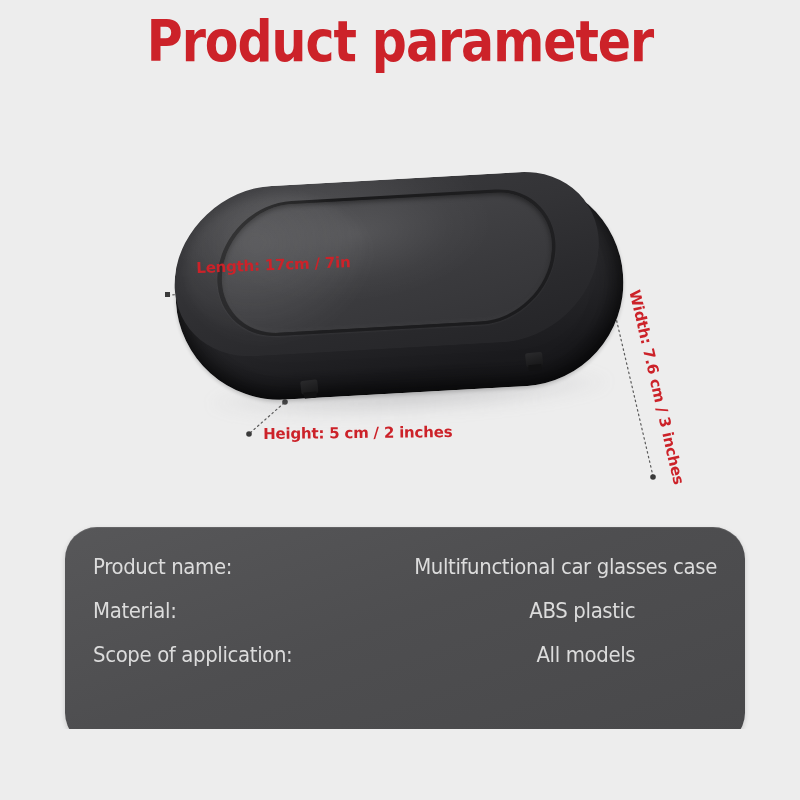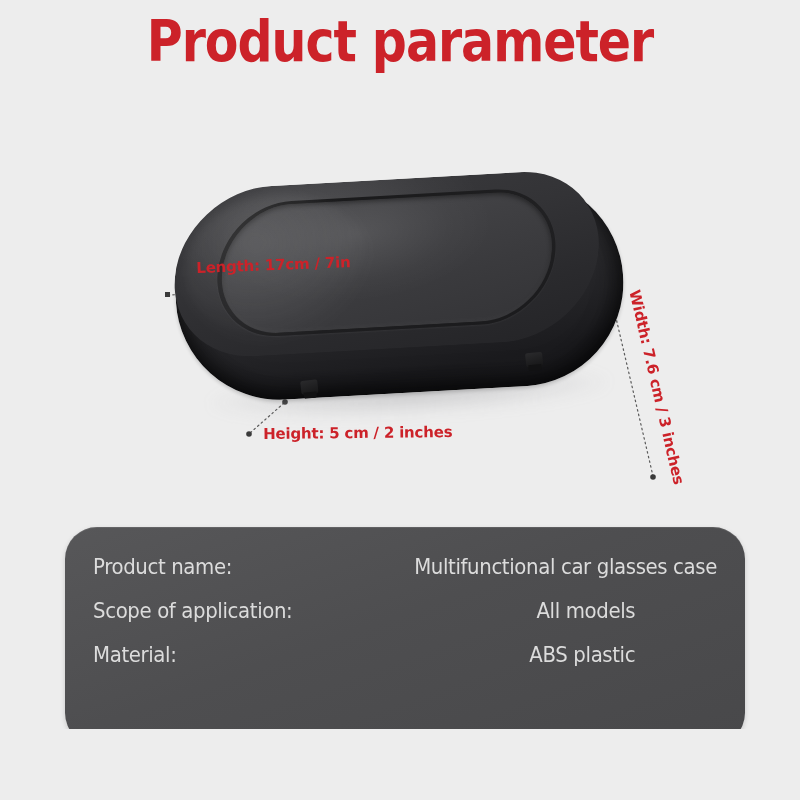--- a/index.html
+++ b/index.html
@@ -315,27 +315,27 @@
   <div class="dim-label dim-height">Height: 5 cm / 2 inches</div>
 
   <div class="spec-panel">
     <div class="spec-rows">
 
       <div class="spec-row spec-row-name">
         <span class="spec-label">Product name:</span>
         <span class="spec-value">Multifunctional car glasses case</span>
       </div>
 
+      <div class="spec-row spec-row-material">
+        <span class="spec-label">Material:</span>
+        <span class="spec-value">ABS plastic</span>
+      </div>
+
       <div class="spec-row spec-row-scope">
         <span class="spec-label">Scope of application:</span>
         <span class="spec-value">All models</span>
       </div>
 
-      <div class="spec-row spec-row-material">
-        <span class="spec-label">Material:</span>
-        <span class="spec-value">ABS plastic</span>
-      </div>
-
 
     </div>
   </div>
 
 </div>
 
 </body></html>

